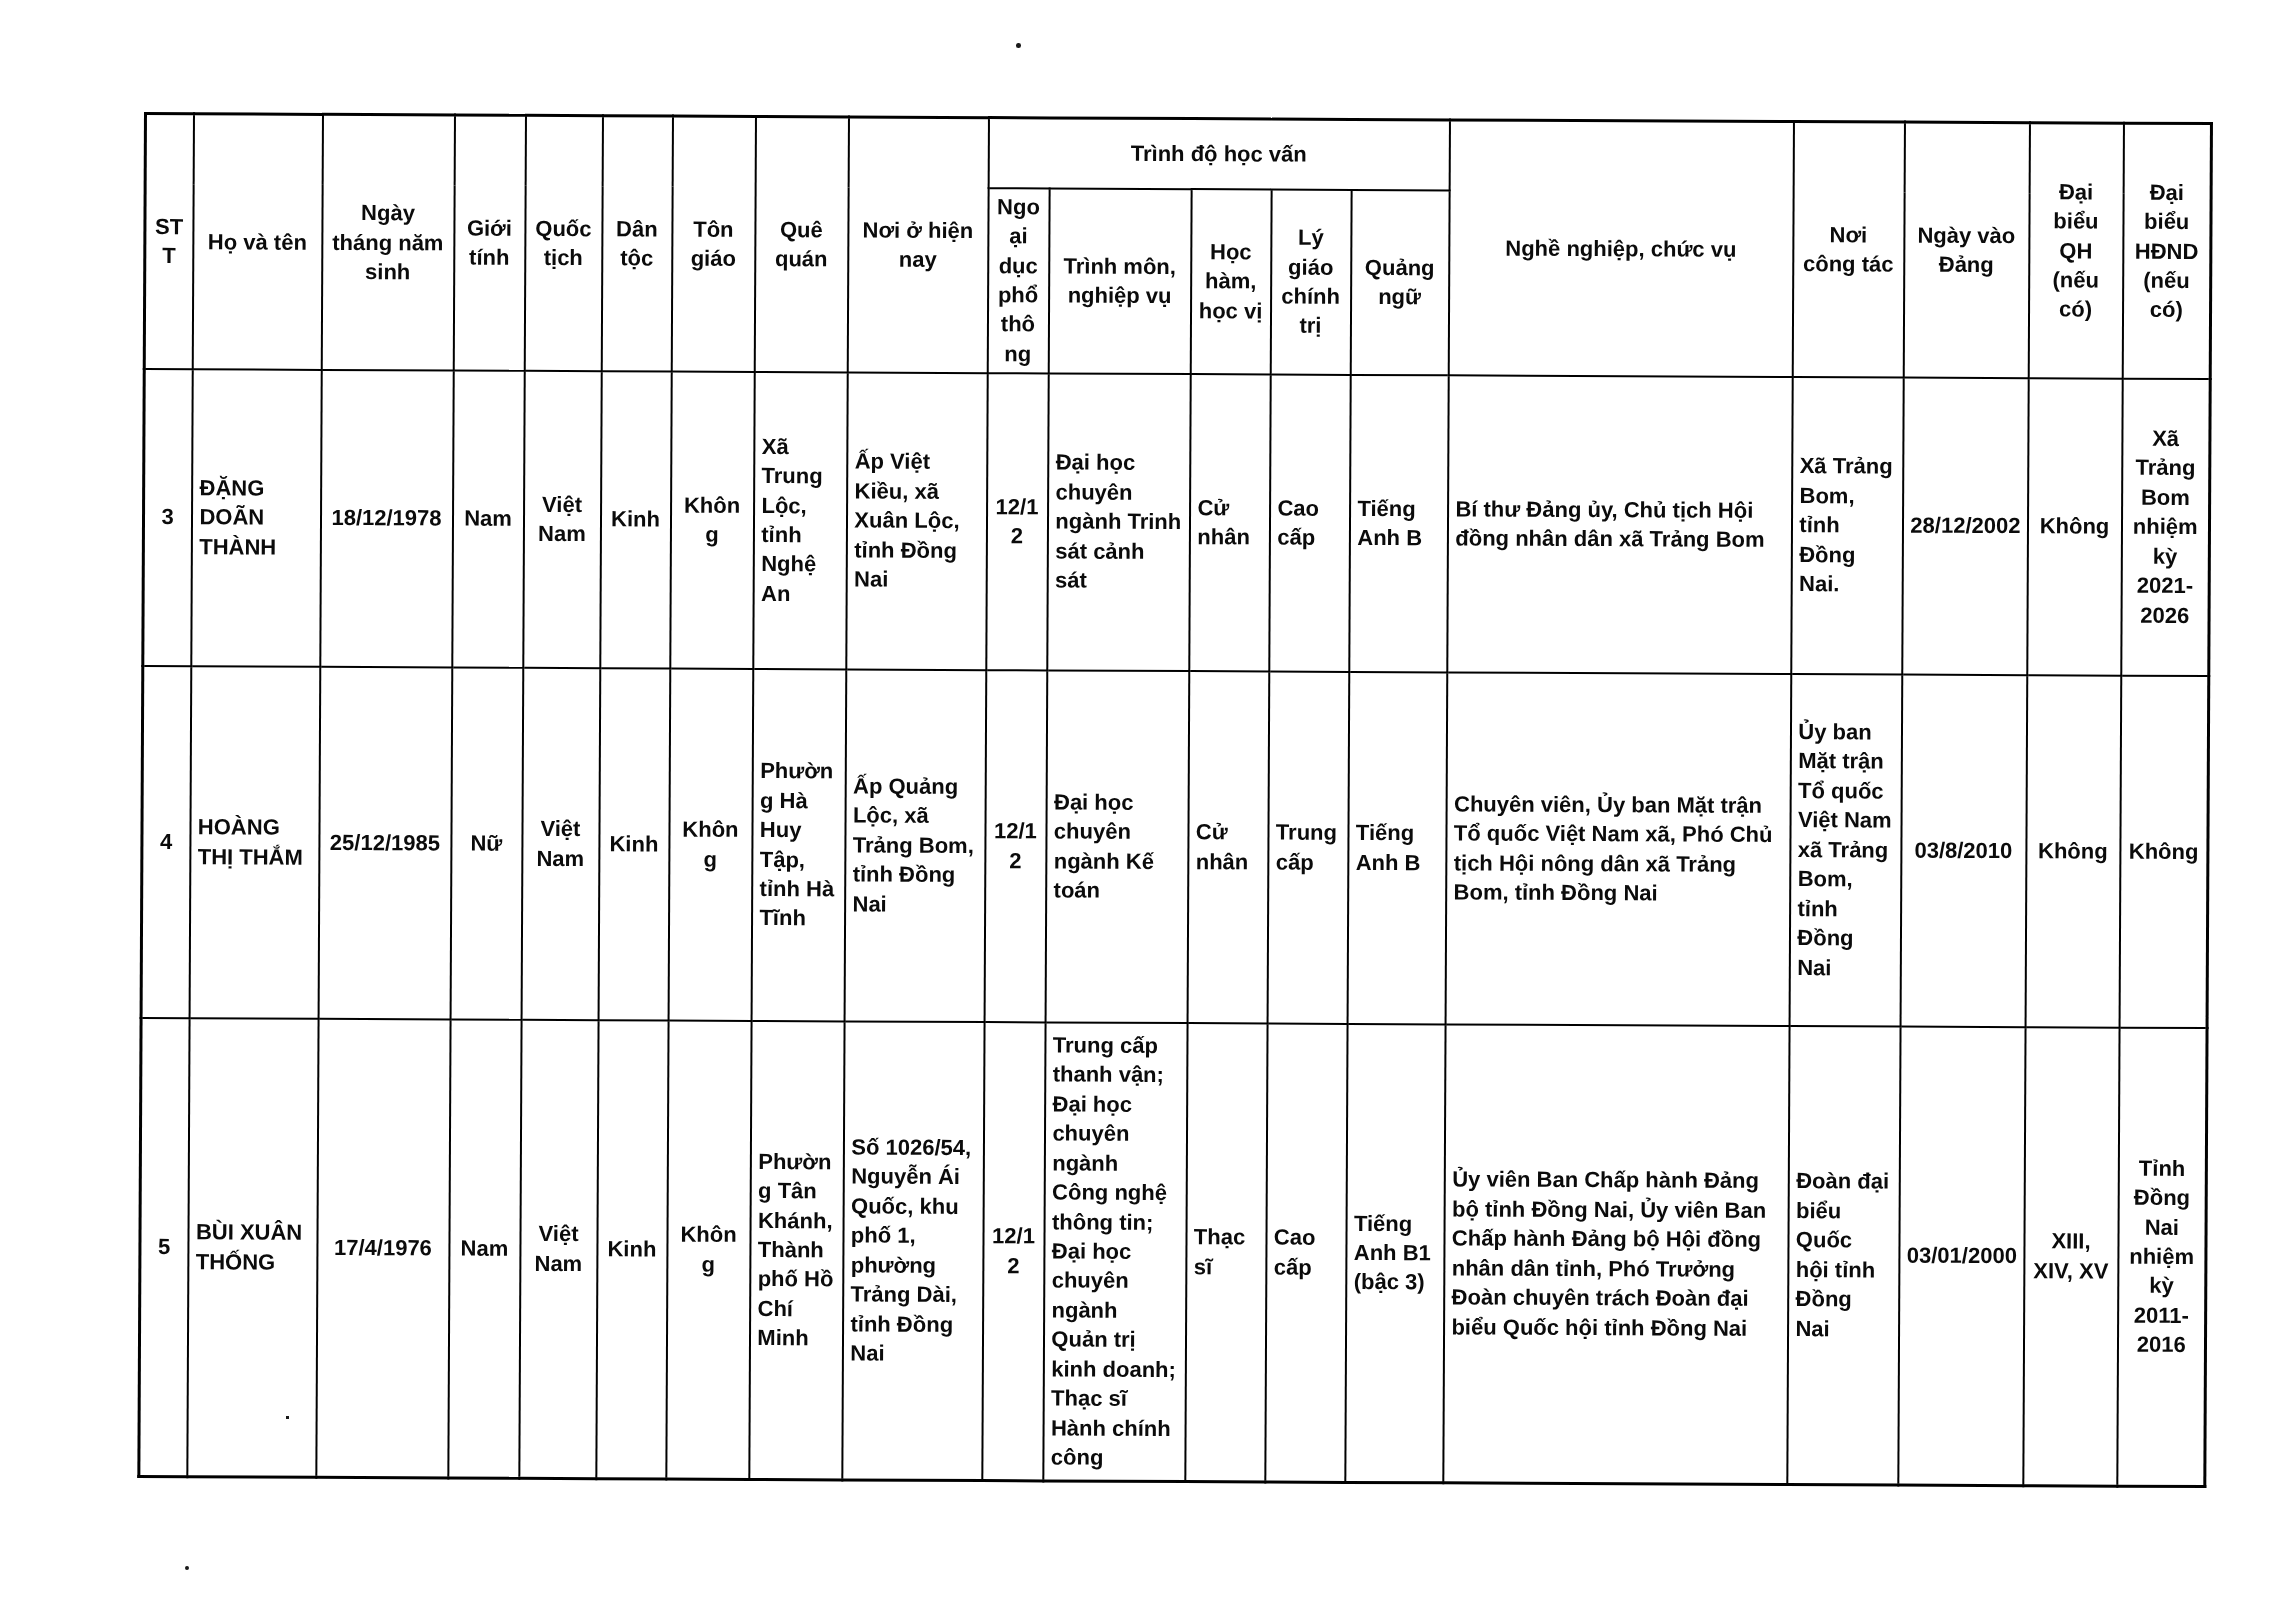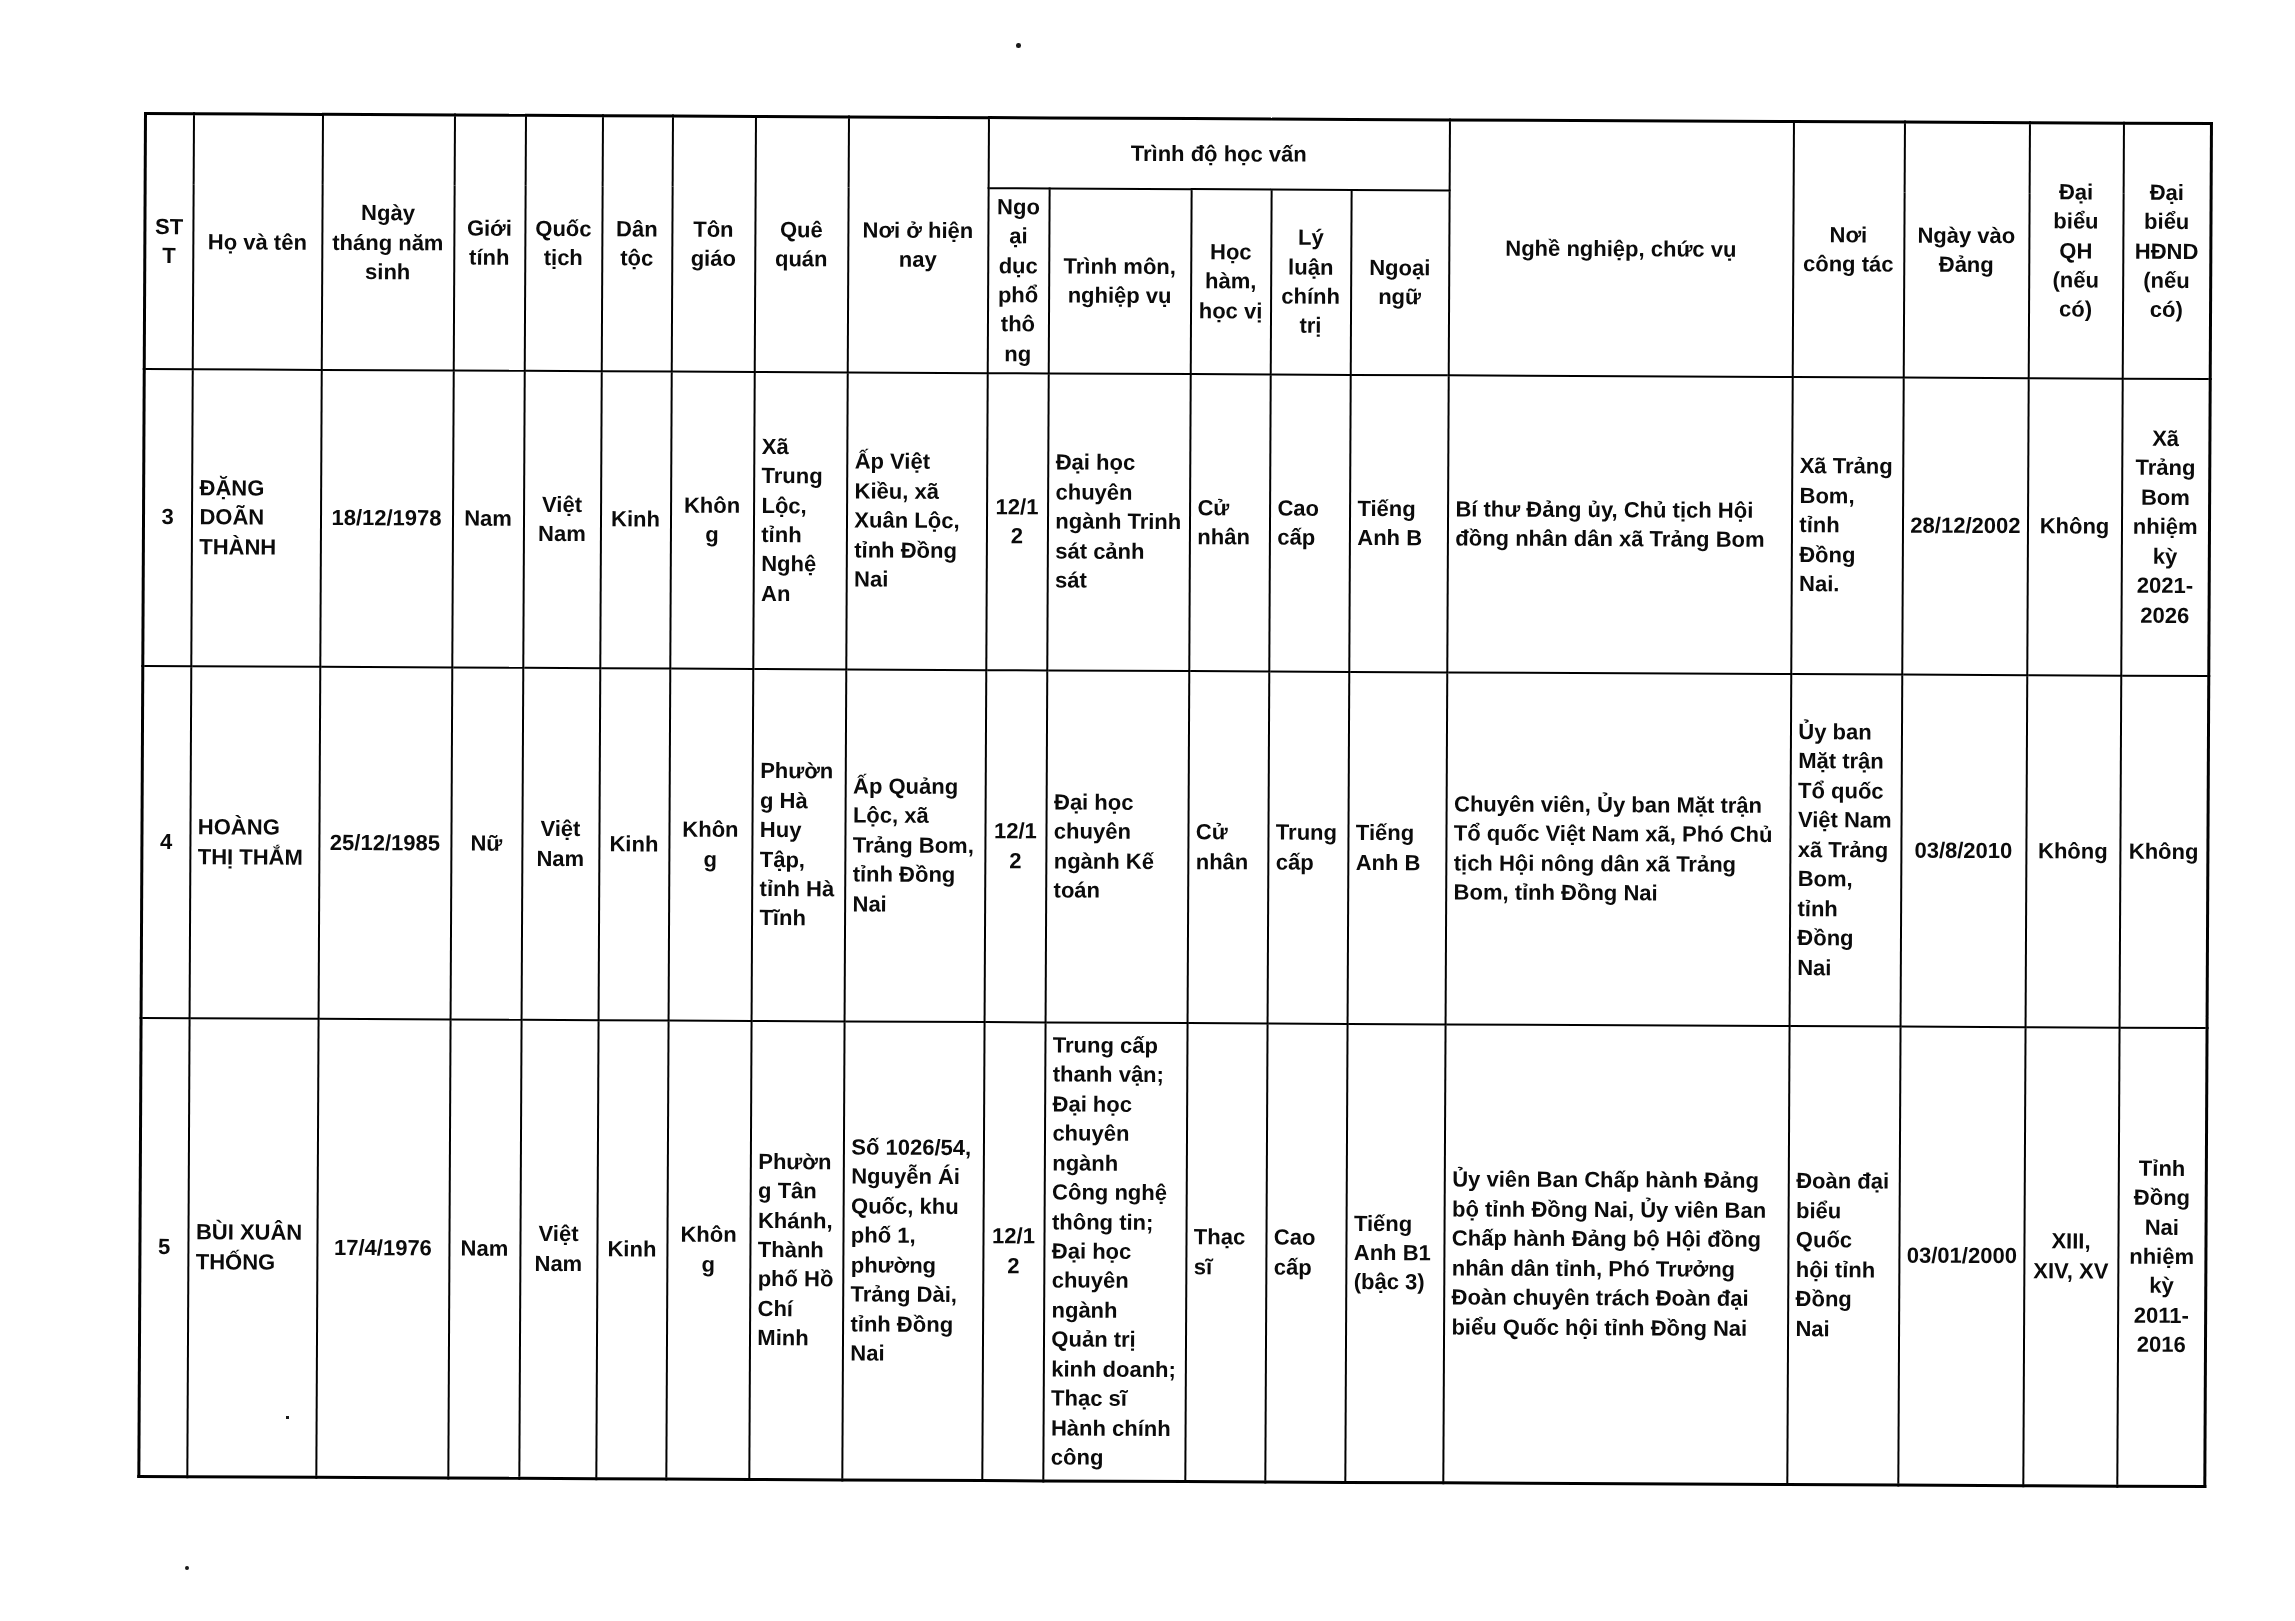--- a/index.html
+++ b/index.html
@@ -80,22 +80,22 @@
       <th rowspan="2">Nghề nghiệp, chức vụ</th>
       <th rowspan="2">Nơi công tác</th>
       <th rowspan="2">Ngày vào Đảng</th>
       <th rowspan="2">Đại biểu QH (nếu có)</th>
       <th rowspan="2">Đại biểu HĐND (nếu có)</th>
     </tr>
     <tr class="h2">
       <th>Ngoại dục phổ thông</th>
       <th>Trình môn, nghiệp vụ</th>
       <th>Học hàm, học vị</th>
-      <th>Lý luận chính trị</th>
-      <th>Ngoại ngữ</th>
+      <th>Lý giáo chính trị</th>
+      <th>Quảng ngữ</th>
     </tr>
 
     <tr class="r3">
       <td class="c">3</td>
       <td class="l">ĐẶNG DOÃN THÀNH</td>
       <td class="c nowrap">18/12/1978</td>
       <td class="c">Nam</td>
       <td class="c">Việt Nam</td>
       <td class="c">Kinh</td>
       <td class="c">Không</td>

